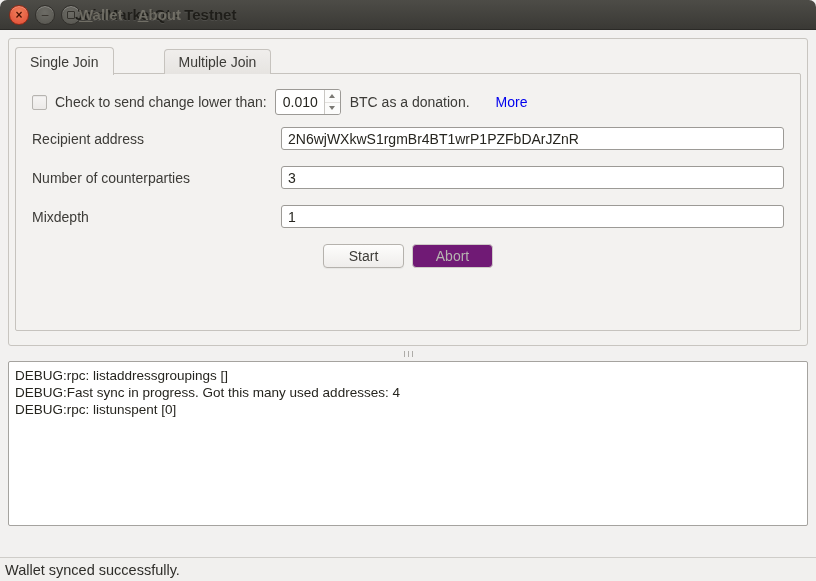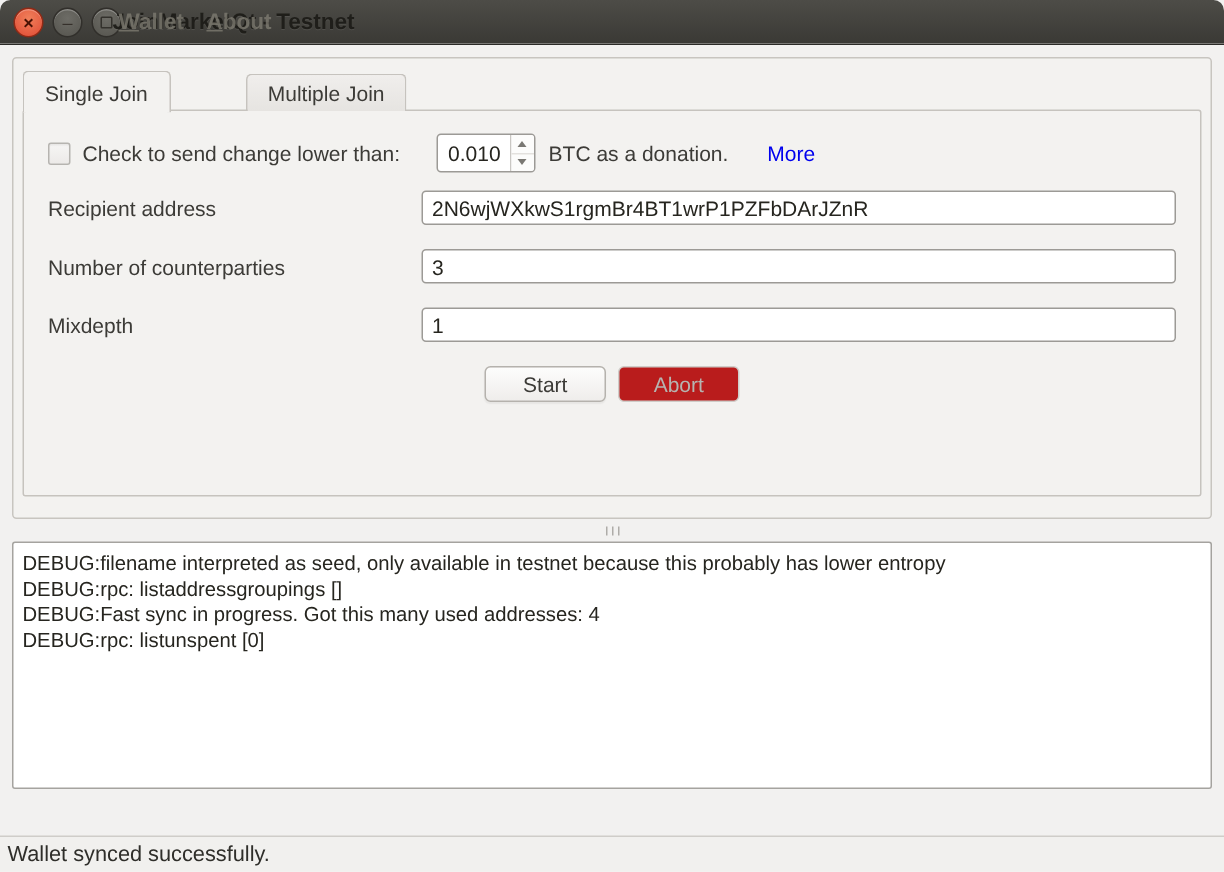--- a/index.html
+++ b/index.html
@@ -76,21 +76,21 @@
     height:258px; padding:14px 16px 0 16px; background:#f3f2f0;
   }
 
   
   .donation-row { display:flex; align-items:center; height:28px; margin-bottom:11px; font-size:14px; }
   .checkbox {
     width:15px; height:15px; border:1px solid #b6b4b0; border-radius:2px;
     background:linear-gradient(#f6f5f4,#eceae8); margin-right:8px; flex:0 0 15px; cursor:default;
     box-shadow:inset 0 1px 1px rgba(0,0,0,.06);
   }
-  .donation-label { margin-right:24px; }
+  .donation-label { margin-right:8px; }
   .spinbox {
     display:flex; align-items:stretch; height:26px; background:#fff;
     border:1px solid #9c9a96; border-radius:3px; overflow:hidden; margin-right:9px;
   }
   .spin-input {
     width:48px; border:none; outline:none; font-family:inherit; font-size:14px;
     color:#26251f; padding:0 4px 0 7px; background:transparent;
   }
   .spin-btns { display:flex; flex-direction:column; border-left:1px solid #c9c7c3; width:16px; }
   .spin-btn { flex:1; display:flex; align-items:center; justify-content:center; cursor:default; background:#fcfcfb; }
@@ -109,21 +109,21 @@
   }
 
   
   .btn-row { display:flex; justify-content:center; gap:8px; margin-top:1px; }
   .btn {
     min-width:81px; height:24px; font-family:inherit; font-size:14px; color:#3c3b37;
     border:1px solid #b5b2ad; border-radius:4px; padding:0 14px; cursor:default;
     background:linear-gradient(#fdfdfc, #efedeb);
     box-shadow:0 1px 1px rgba(0,0,0,.05);
   }
-  .btn.disabled { color:#b6b4b0; background:#b91c1c; border-color:#cfccc8; box-shadow:none; }
+  .btn.disabled { color:#b6b4b0; background:#701a75; border-color:#cfccc8; box-shadow:none; }
 
   
   .splitter { flex:0 0 15px; display:flex; align-items:center; justify-content:center; gap:3px; cursor:row-resize; }
   .splitter i { display:block; width:1px; height:6px; background:#aeaca8; }
 
   
   .logbox {
     flex:0 0 165px; height:165px; background:#fff; border:1px solid #a5a39f; border-radius:2px;
     padding:5px 6px; font-size:13.5px; line-height:17px; color:#26251f; overflow:hidden;
   }
@@ -210,21 +210,20 @@
       </div>
     </div>
 
     <div class="splitter">
         <i></i>
         <i></i>
         <i></i>
       </div>
 
     <div class="logbox">
-      <div class="log-line">DEBUG:filename interpreted as seed, only available in testnet because this probably has lower entropy</div>
       <div class="log-line">DEBUG:rpc: listaddressgroupings []</div>
       <div class="log-line">DEBUG:Fast sync in progress. Got this many used addresses: 4</div>
       <div class="log-line">DEBUG:rpc: listunspent [0]</div>
     </div>
 
   </div>
 
   <div class="statusbar">
     <span>Wallet synced successfully.</span>
   </div>

